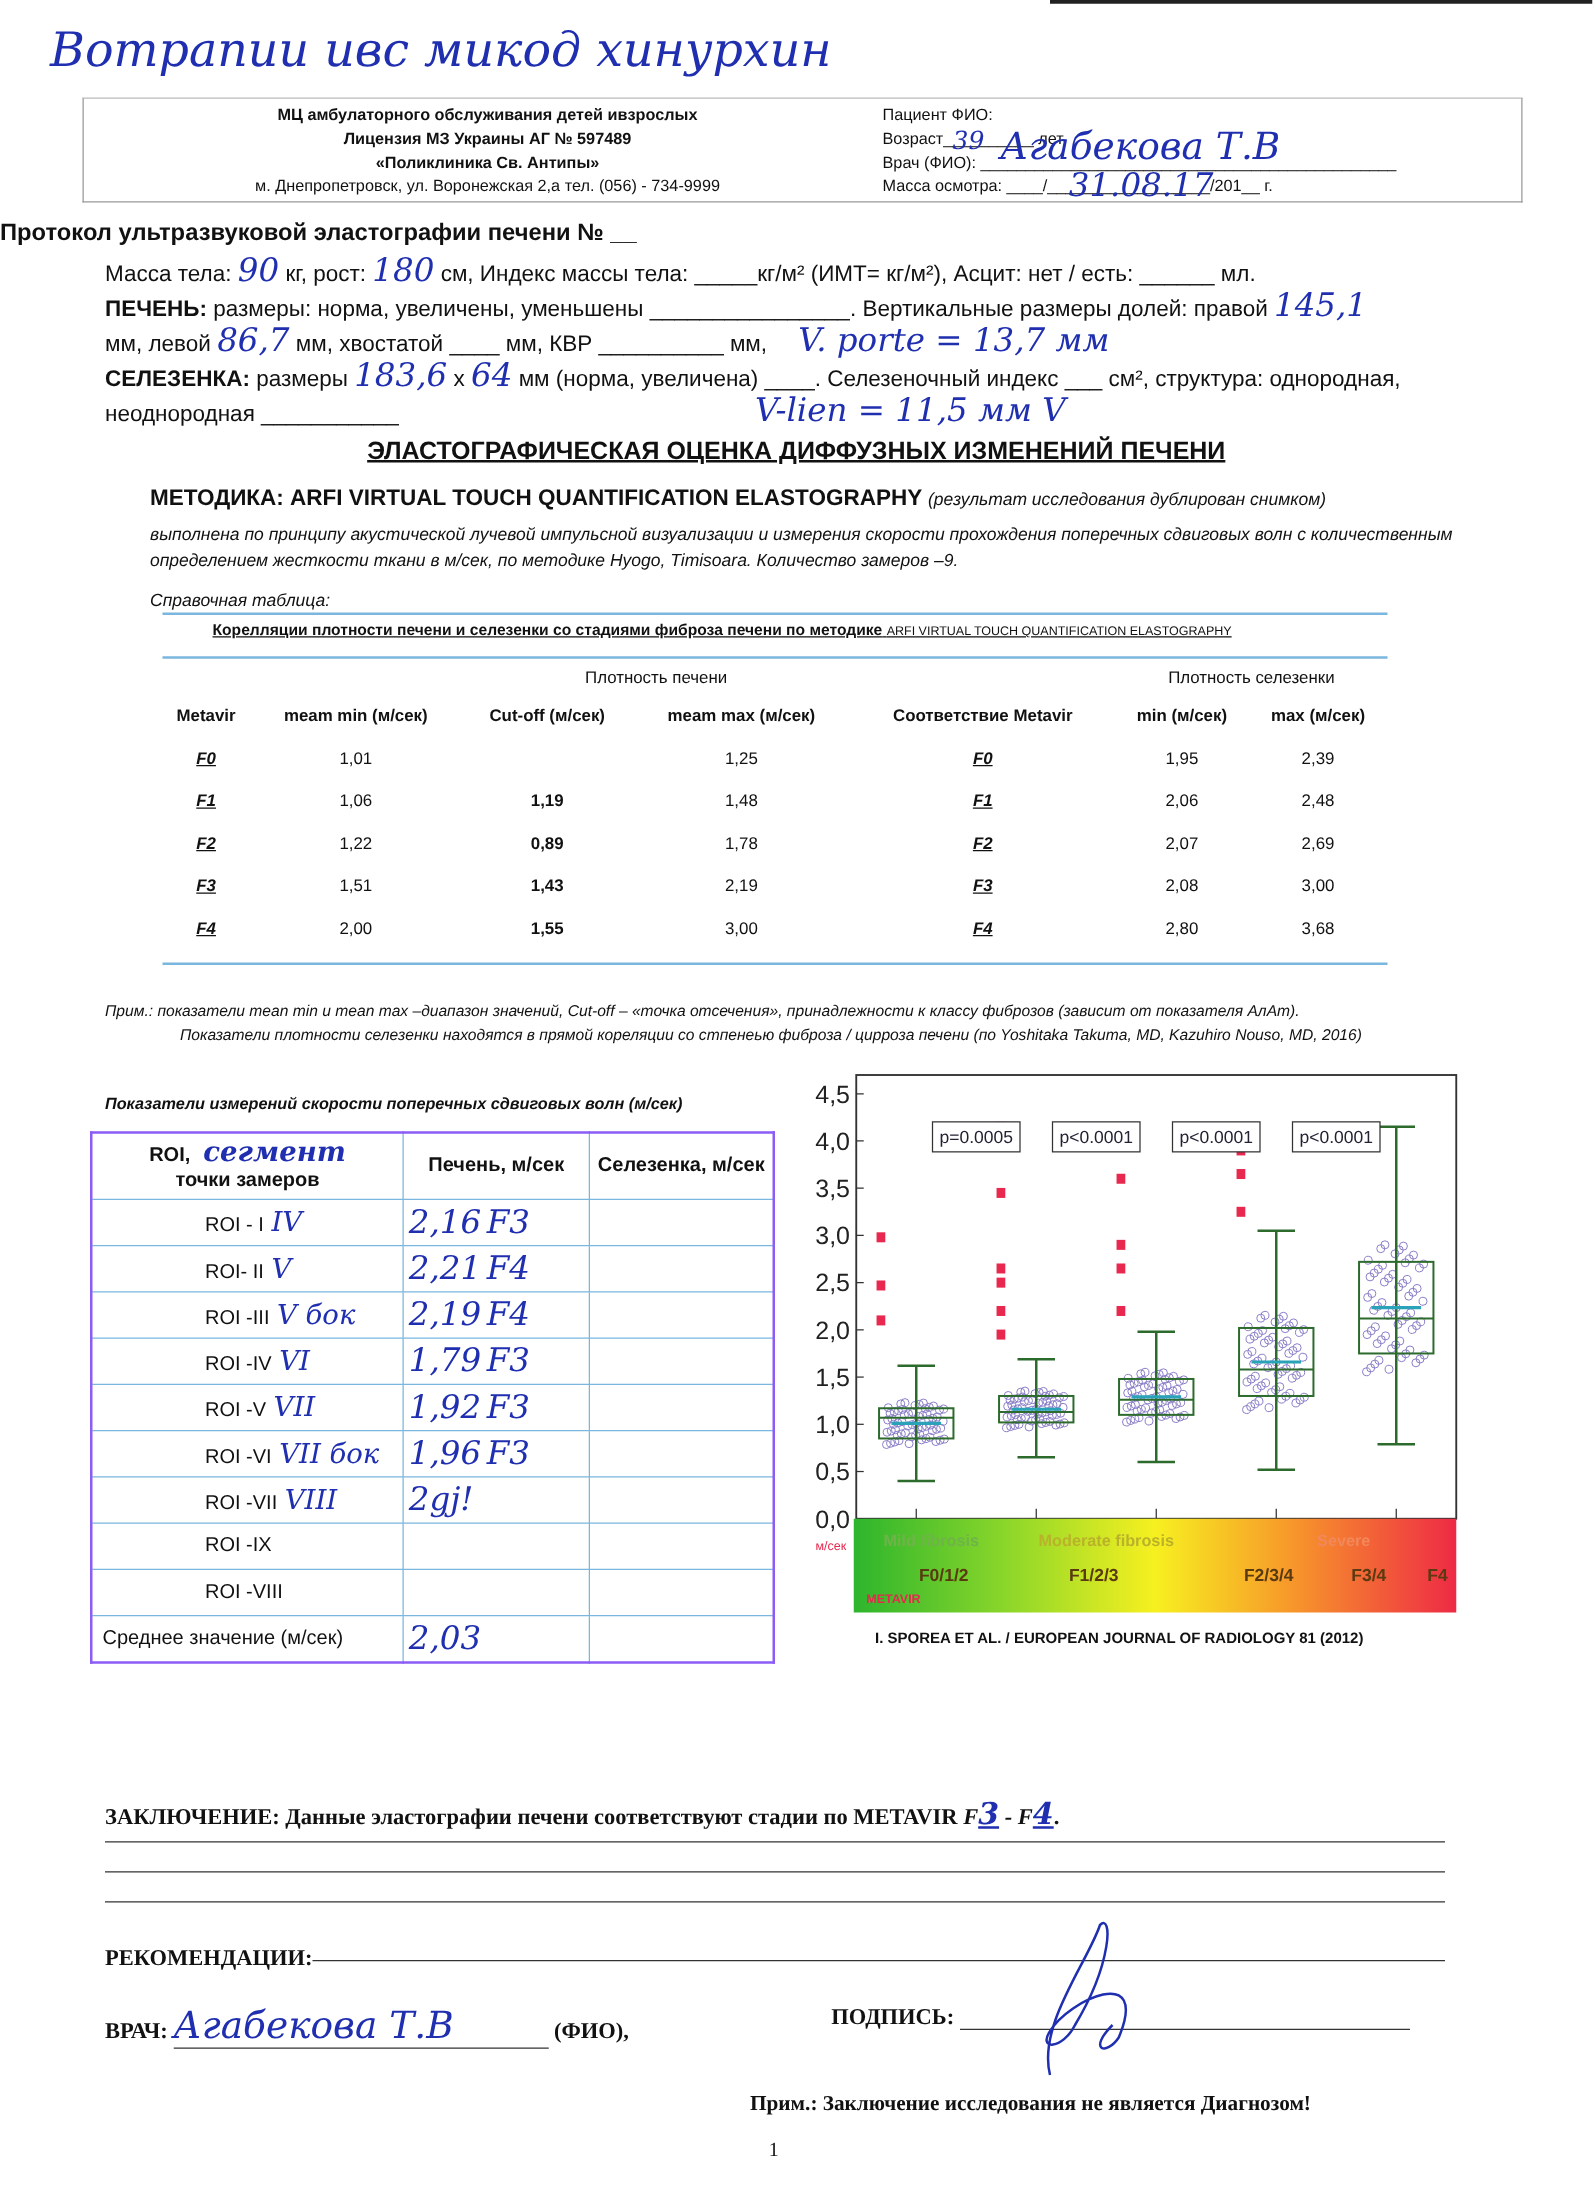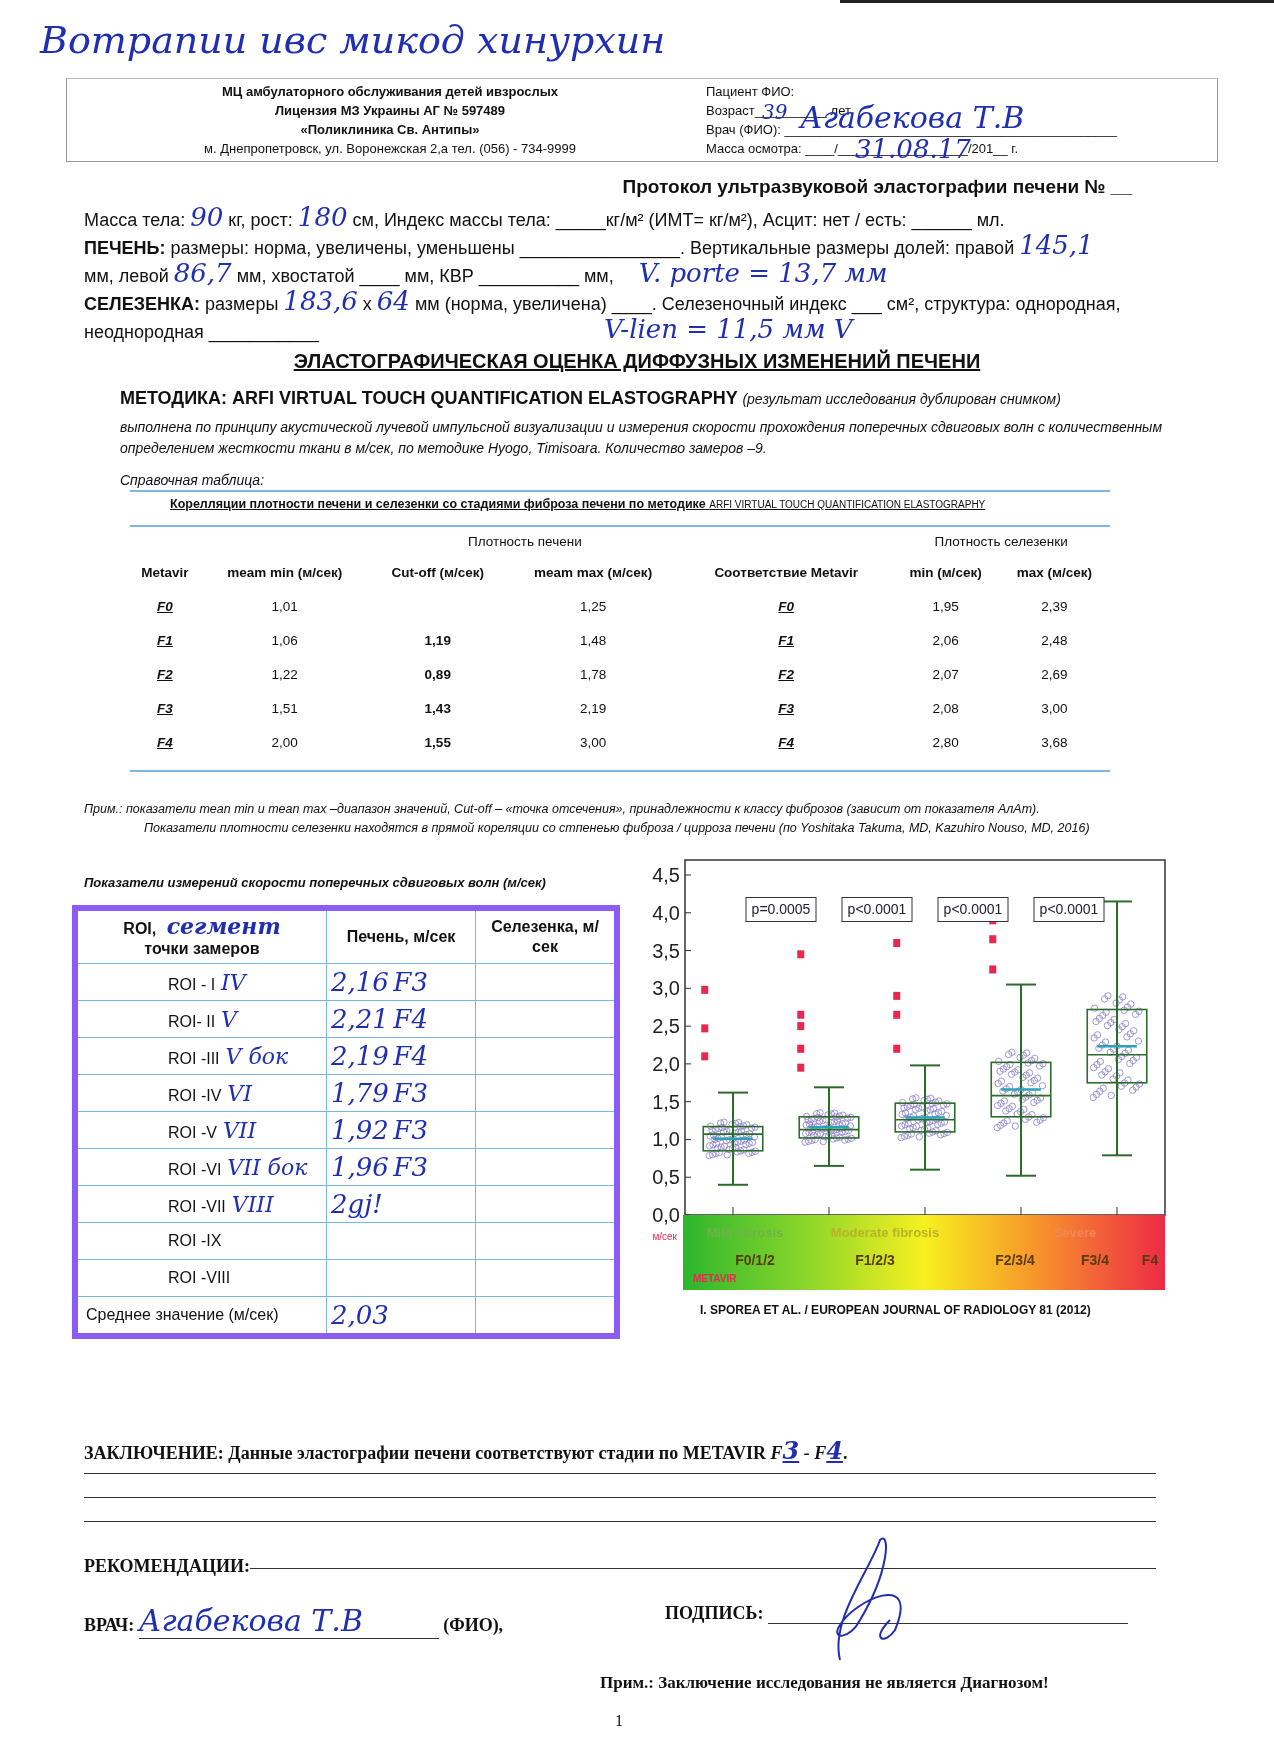--- a/index.html
+++ b/index.html
@@ -7,21 +7,21 @@
   .abs { position:absolute; }
   .hw { font-family:"DejaVu Serif", serif; font-style:italic; color:#1f2fb0; }
   .topline { left:840px; top:0; width:434px; height:3px; background:#222; }
   .top-note { left:40px; top:18px; font-size:38px; }
   .header-box { left:66px; top:78px; width:1150px; height:82px; border:1px solid #999; border-top-color:#bbb; }
   .clinic { left:160px; top:82px; width:460px; text-align:center; font-size:13px; line-height:19px; }
   .patient { left:706px; top:82px; font-size:13px; line-height:19px; }
   .hw-age { left:762px; top:100px; font-size:20px; }
   .hw-doc { left:800px; top:100px; font-size:30px; }
   .hw-date { left:855px; top:134px; font-size:26px; }
-  .h1 { left:0; width:1132px; top:176px; text-align:right; font-size:19px; font-weight:bold; }
+  .h1 { left:0; width:1132px; top:176px; text-align:left; font-size:19px; font-weight:bold; }
   .form-line { left:84px; font-size:18px; white-space:nowrap; }
   .form-line b { font-weight:bold; }
   .hw-inline { font-size:26px; }
   .sec-title { left:0; width:1274px; top:350px; text-align:center; font-size:20px; font-weight:bold; text-decoration:underline; }
   .method { left:120px; top:388px; font-size:18px; font-weight:bold; white-space:nowrap; }
   .method i { font-weight:normal; font-size:14px; }
   .method-desc { left:120px; top:417px; width:1060px; font-size:14px; font-style:italic; line-height:21px; }
   .ref-lbl { left:120px; top:472px; font-size:14px; font-style:italic; }
   .blue-rule { height:2px; background:#7ab6de; }
   .ref-caption { left:170px; top:497px; font-size:12.5px; font-weight:bold; text-decoration:underline; white-space:nowrap; }
@@ -30,21 +30,21 @@
   .ref-table table { border-collapse:collapse; width:100%; }
   .ref-table td, .ref-table th { padding:0; height:34px; text-align:center; }
   .ref-table th { font-weight:bold; font-size:13.5px; }
   .ref-table .grp { font-weight:normal; height:28px; }
   .ref-table .stage { font-weight:bold; font-style:italic; text-decoration:underline; }
   .ref-table .bold { font-weight:bold; }
   .note { left:84px; top:800px; width:1090px; font-size:12.5px; font-style:italic; line-height:19px; }
   .note .ind { padding-left:60px; display:block; }
   .meas-title { left:84px; top:875px; font-size:13px; font-weight:bold; font-style:italic; }
   .meas { left:72px; top:905px; width:548px; }
-  .meas table { border-collapse:collapse; width:100%; border:6px solid #8b5cf6; }
+  .meas table { border-collapse:collapse; width:100%; border:2px solid #8b5cf6; }
   .meas td, .meas th { border:1px solid #7ab6de; height:36px; padding:0 4px; font-size:16px; }
   .meas th { font-weight:bold; height:52px; line-height:20px; }
   .meas th.c1 { width:240px; }
   .meas th.c2 { width:140px; }
   .meas td.roi { font-weight:normal; text-align:left; padding-left:90px; position:relative; white-space:nowrap; }
   .meas td.roi.avg { padding-left:8px; }
   .meas td.liv { position:relative; }
   .meas .hwv { font-family:"DejaVu Serif", serif; font-style:italic; color:#1f2fb0; font-size:26px; }
   .meas .hws { font-family:"DejaVu Serif", serif; font-style:italic; color:#1f2fb0; font-size:22px; margin-left:6px; }
   .chart-wrap { left:640px; top:855px; width:530px; height:470px; }

